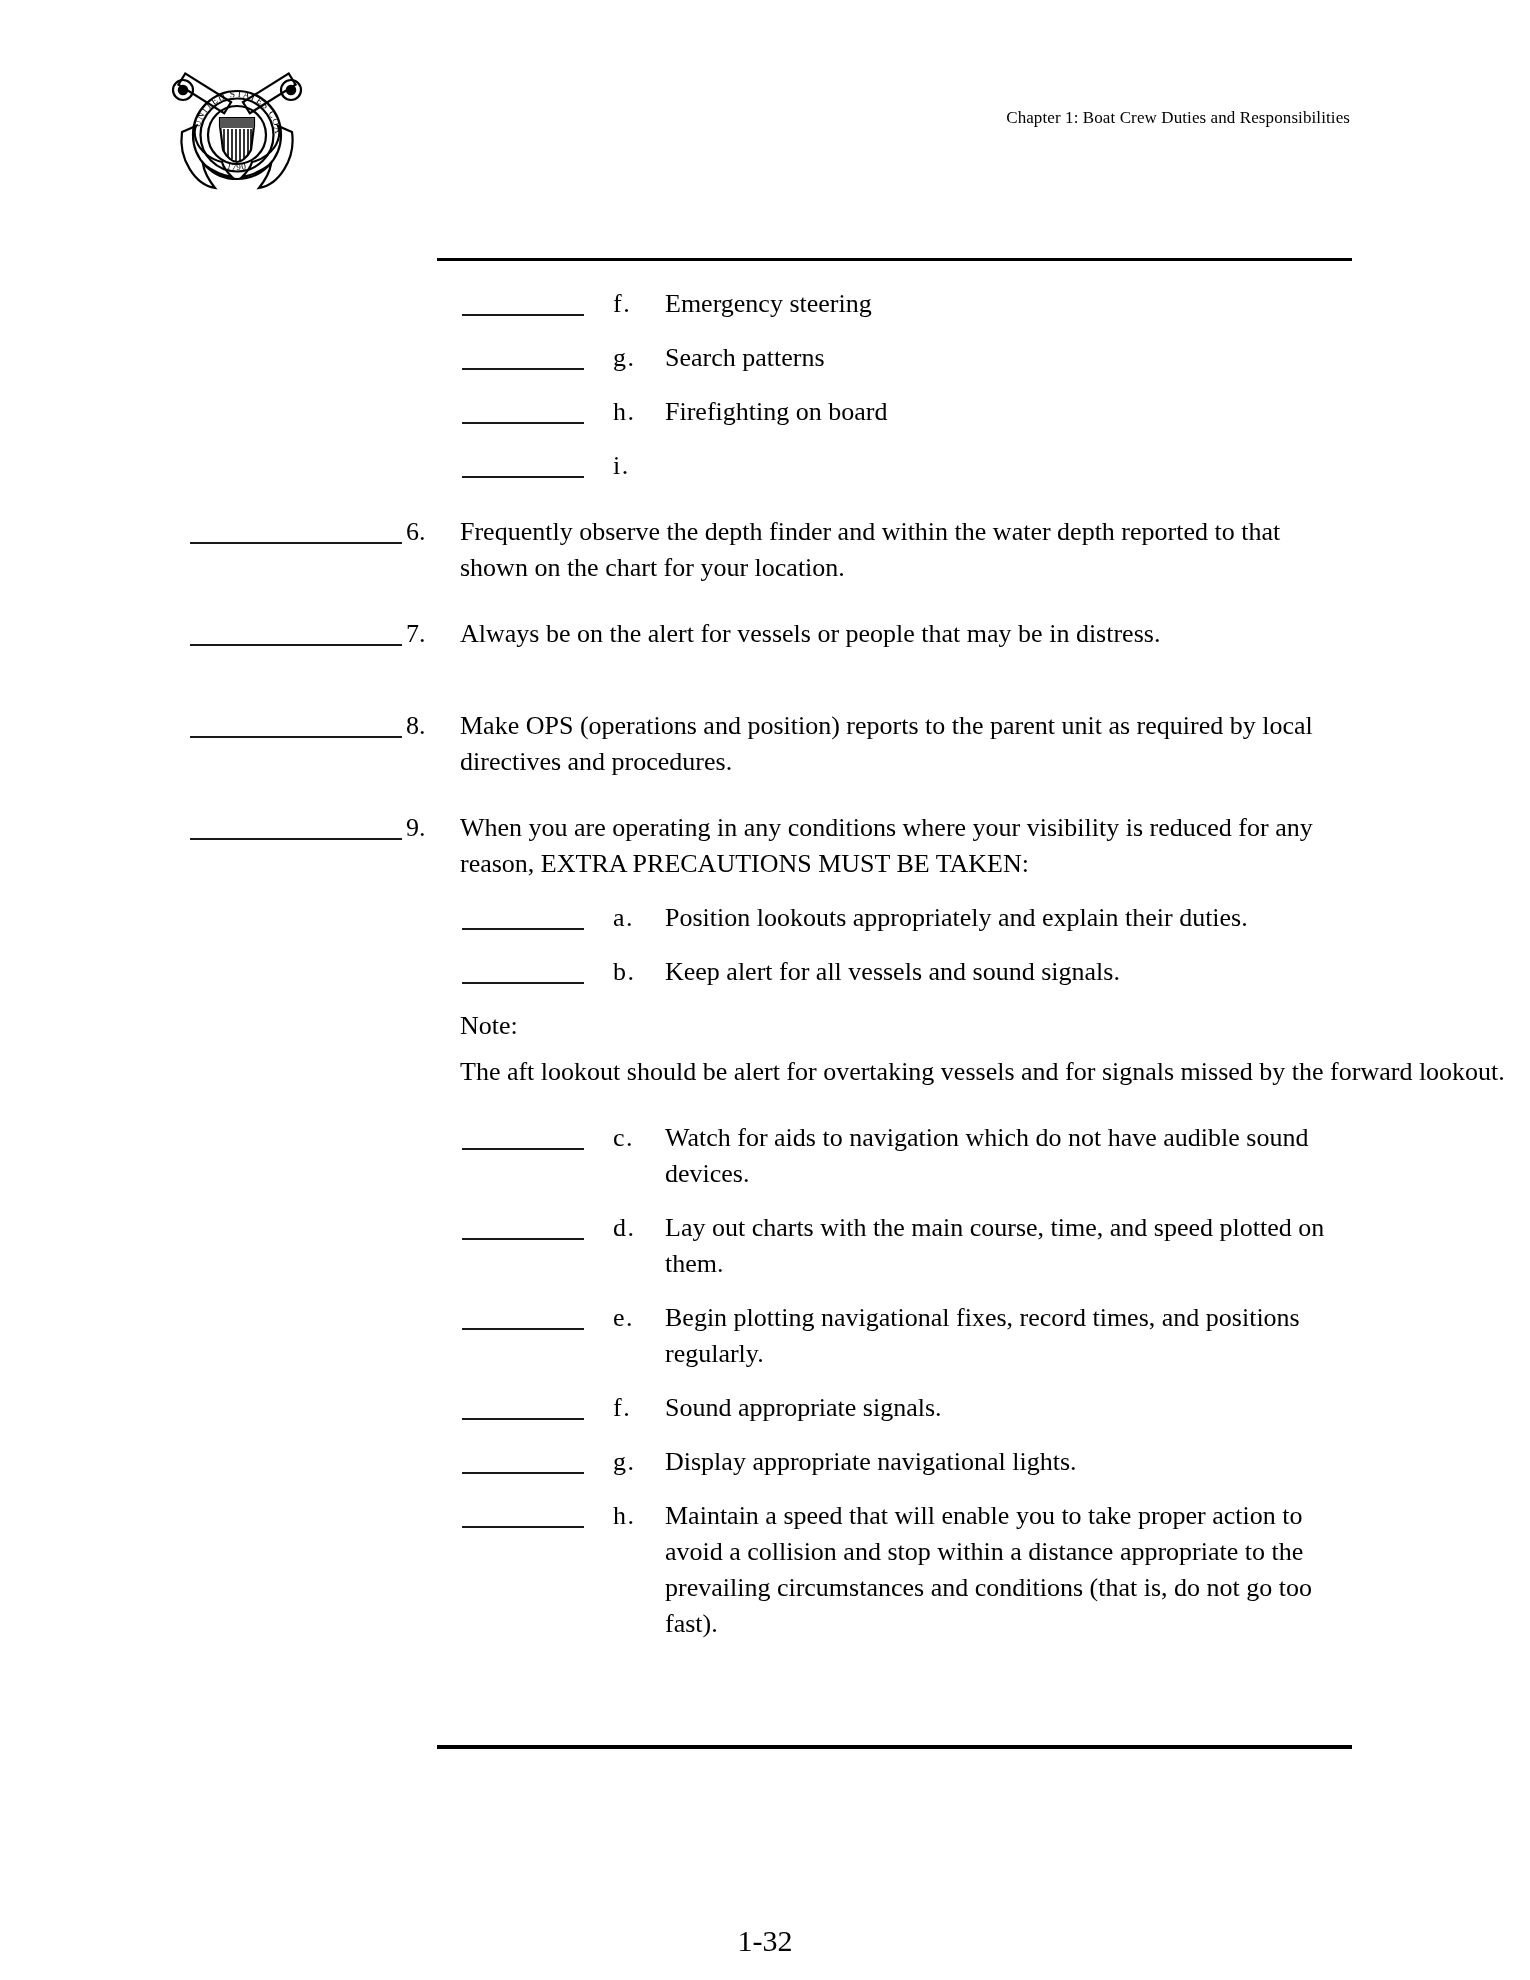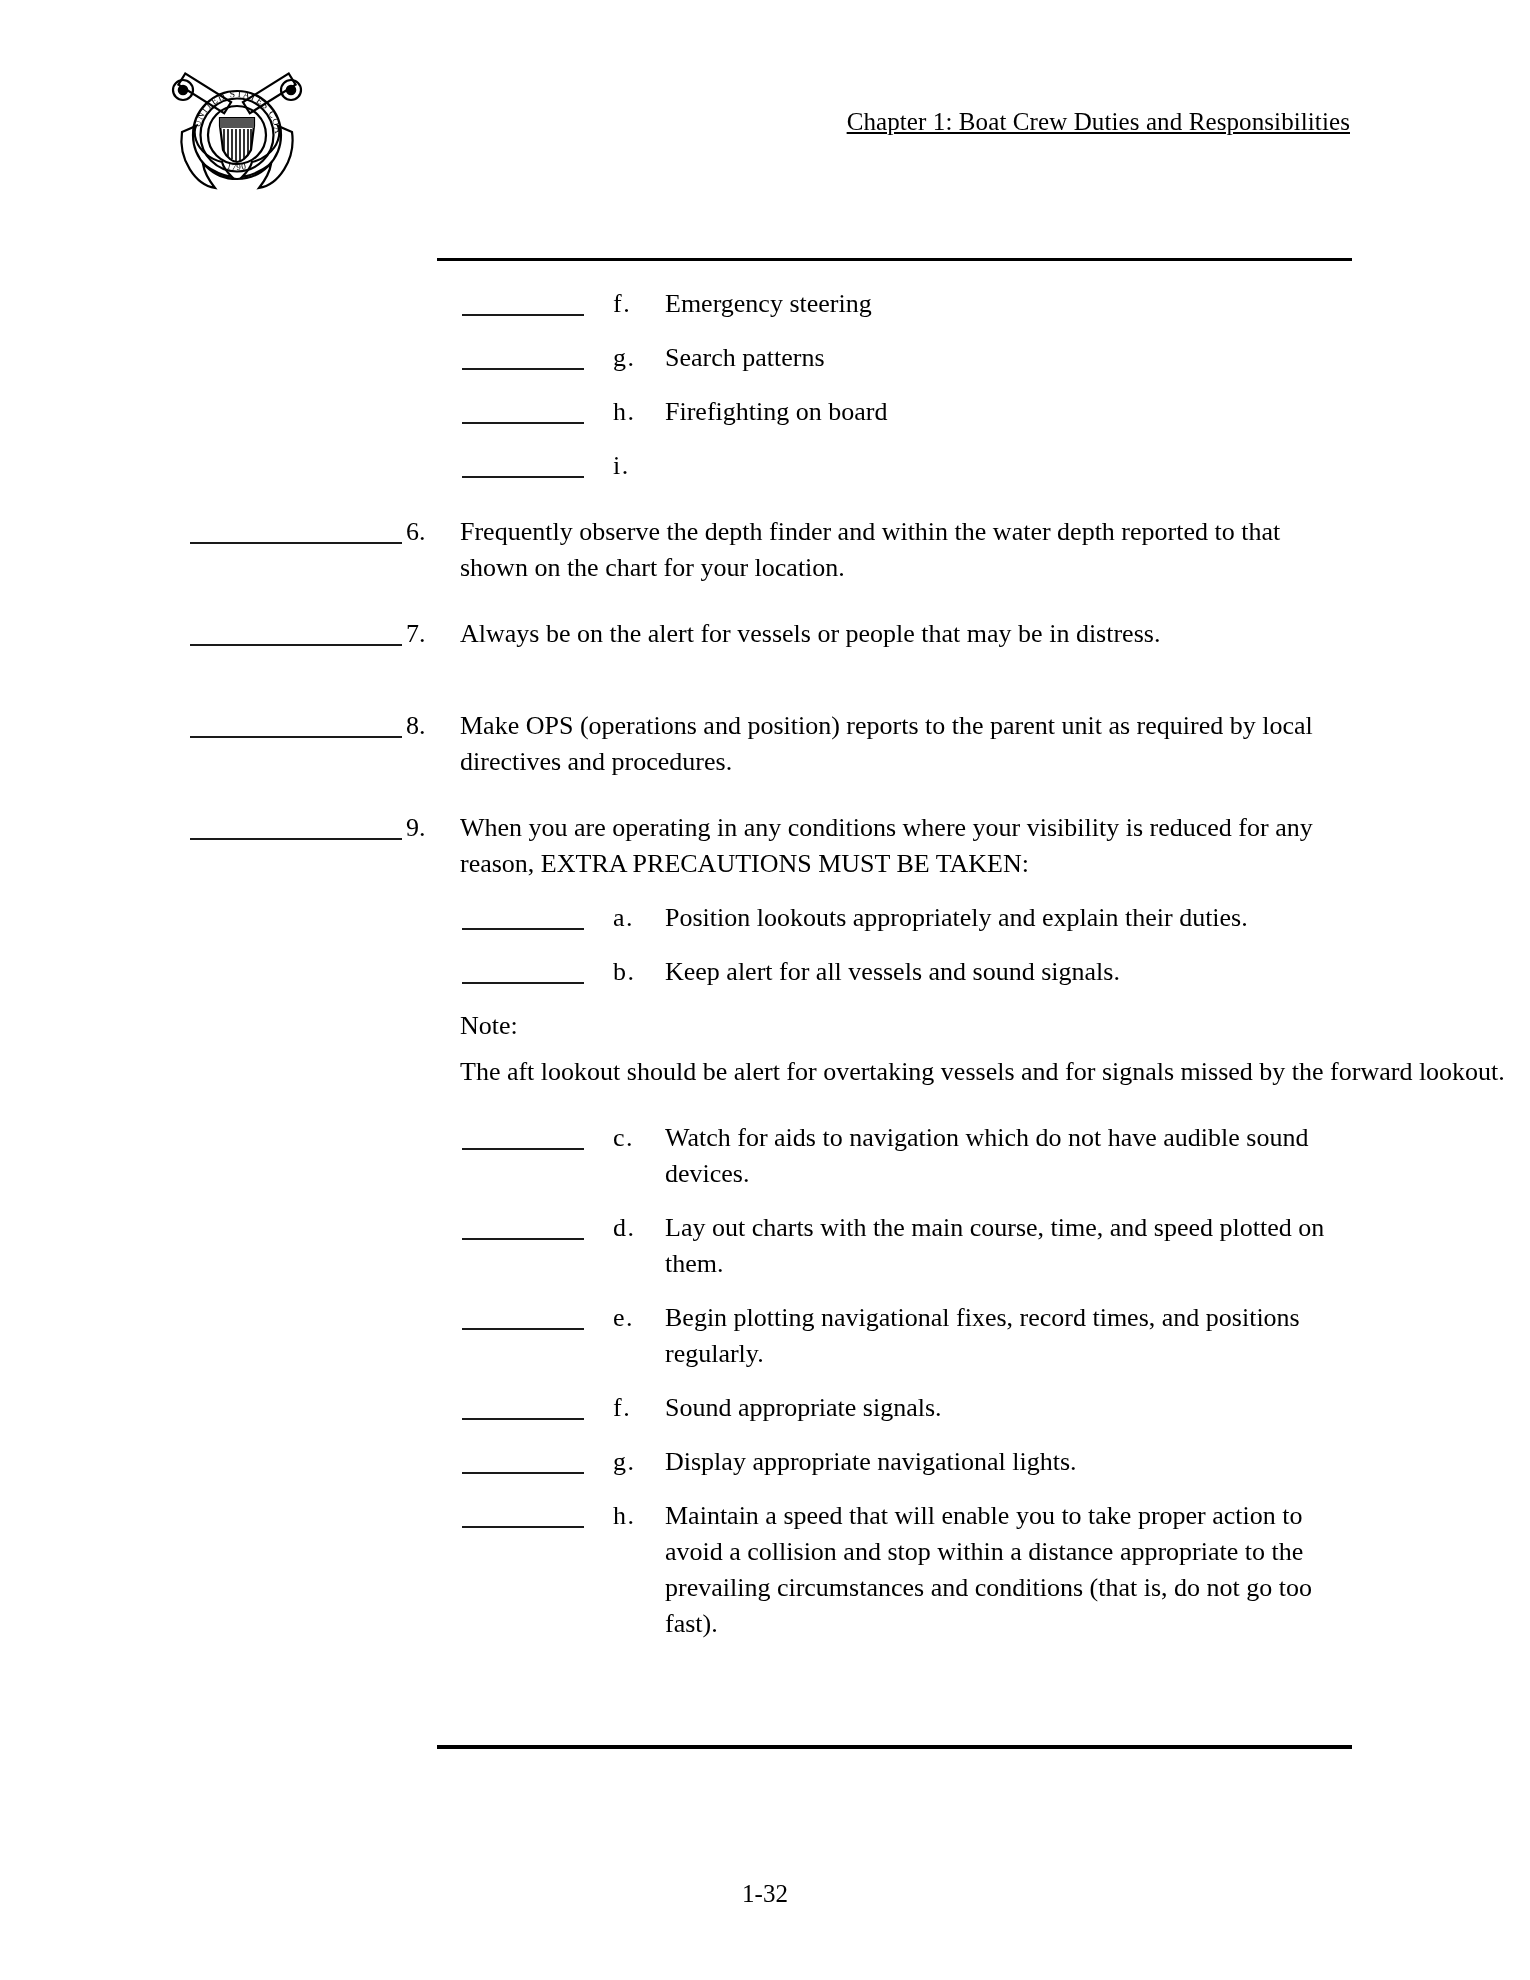--- a/index.html
+++ b/index.html
@@ -30,24 +30,23 @@
     left: 168px;
     top: 8px;
     width: 138px;
     height: 130px;
   }
   .seal svg { display: block; }
   .header-title {
     position: absolute;
     right: 180px;
     top: 48px;
-    font-size: 25px;
+    font-size: 17px;
     letter-spacing: 0.1px;
     white-space: nowrap;
-    text-decoration: underline;
   }
 
   
   .rule-top {
     position: absolute;
     left: 437px;
     top: 258px;
     width: 915px;
     height: 3px;
     background: #000000;
@@ -148,22 +147,23 @@
 
   
   .page-footer {
     position: absolute;
     left: 0;
     top: 1880px;
     width: 1530px;
     text-align: center;
   }
   .page-number {
-    font-size: 25px;
+    font-size: 30px;
     display: inline-block;
+    margin-top: 44px;
   }
 </style>
 </head>
 <body>
 
 <div class="page-header">
 
   <div class="seal">
     <svg viewBox="0 0 138 130" width="138" height="130" xmlns="http://www.w3.org/2000/svg">
       <g fill="none" stroke="#000000" stroke-width="2.2">

